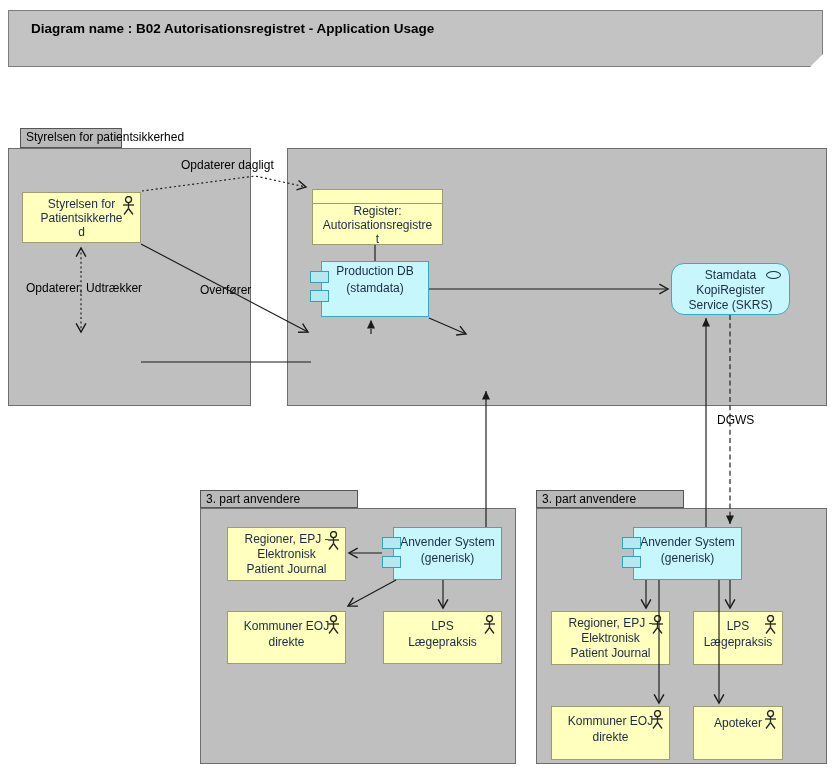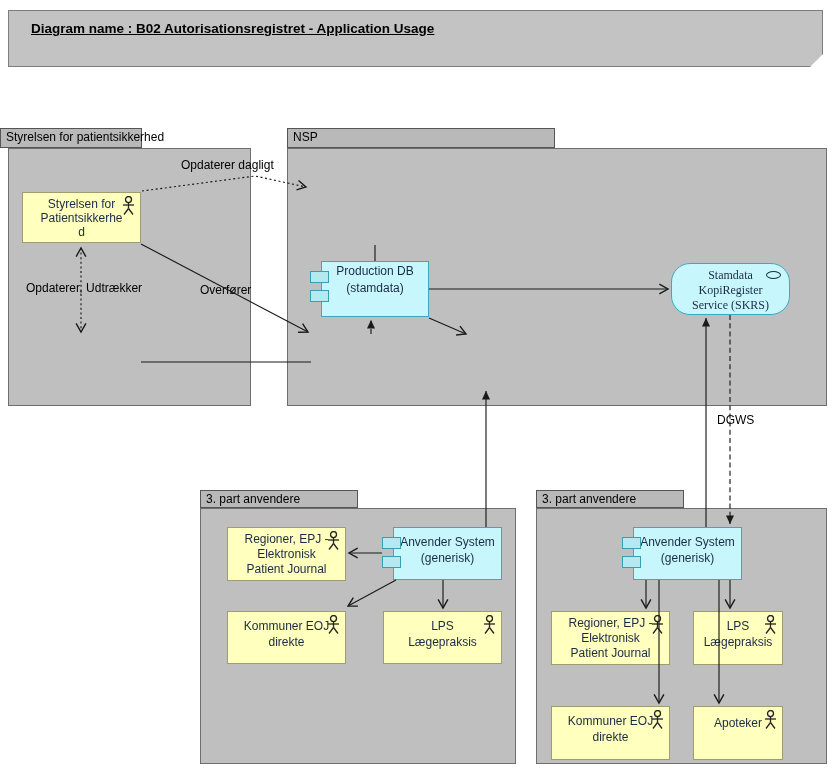--- a/index.html
+++ b/index.html
@@ -4,35 +4,35 @@
 <style>
   html,body{margin:0;padding:0;background:#ffffff;}
   body{width:837px;height:777px;font-family:"Liberation Sans","DejaVu Sans",sans-serif;}
   #canvas{position:relative;width:837px;height:777px;background:#ffffff;overflow:hidden;}
   *{box-sizing:border-box;}
 
   
   .title-box{position:absolute;left:8px;top:10px;width:815px;height:57px;
     background:#c3c3c3;border:1px solid #7d7d7d;
     clip-path:polygon(0 0,100% 0,100% calc(100% - 13px),calc(100% - 13px) 100%,0 100%);
-    padding:7px 0 0 22px;text-decoration:underline;}
+    padding:7px 0 0 22px;}
   .t-line{font-size:13.5px;font-weight:bold;color:#000;line-height:21px;white-space:pre;}
 
   
   .grp-tab{position:absolute;background:#b9b9b9;border:1px solid #555;}
   .grp-lbl{position:absolute;left:5px;top:1px;font-size:12px;color:#000;white-space:nowrap;}
   .grp-body{position:absolute;background:#bfbfbf;border:1px solid #6e6e6e;}
 
   
   .node{position:absolute;font-size:12px;color:#1a2b45;text-align:center;
     display:flex;align-items:flex-start;justify-content:flex-end;}
   .node .lbl{white-space:pre-line;line-height:15px;padding-top:6px;width:100%;}
   .yellow{background:#ffffbe;border:1px solid #9d9d6f;}
   .cyan{background:#c7f7fd;border:1px solid #3fa8be;}
-  .rounded{border-radius:19px;font-family:Liberation Serif, serif;}
+  .rounded{border-radius:13px;}
   .bar-line{position:absolute;left:0;right:0;border-bottom:1px solid #9d9d6f;}
   .cyan .bar-line{border-bottom-color:#3fa8be;}
   .ctab{position:absolute;left:-12px;width:19px;height:12px;background:#b4e9f0;border:1px solid #379fb4;}
   .ctab1{top:9px;} .ctab2{top:28px;}
   .actor-icon{position:absolute;top:3px;right:5px;width:13px;height:19px;}
   .oval-icon{position:absolute;top:7px;right:8px;width:15px;height:8px;border:1.4px solid #16323f;border-radius:50%;}
 
   
   .edge-label{position:absolute;font-size:12px;color:#000;white-space:nowrap;z-index:40;}
 
@@ -56,28 +56,25 @@
         <line x1="6.5" y1="12.5" x2="2" y2="18.5"></line>
         <line x1="6.5" y1="12.5" x2="11" y2="18.5"></line>
       </g>
     </defs>
   </svg>
 
   <div class="title-box">
     <div class="t-line">Diagram name : B02 Autorisationsregistret - Application Usage</div>
   </div>
 
-  <div class="grp-tab" style="left:0;top:128px;width:142px;height:20px">
+  <div class="grp-tab" style="left:20px;top:128px;width:102px;height:20px">
     <span class="grp-lbl">Styrelsen for patientsikkerhed</span>
   </div>
   <div class="grp-body" style="left:8px;top:148px;width:243px;height:258px"></div>
 
-  <div class="grp-tab" style="left:287px;top:128px;width:268px;height:20px">
-    <span class="grp-lbl">NSP</span>
-  </div>
   <div class="grp-body" style="left:287px;top:148px;width:540px;height:258px"></div>
 
   <div class="grp-tab" style="left:200px;top:490px;width:158px;height:18px">
     <span class="grp-lbl">3. part anvendere</span>
   </div>
   <div class="grp-body" style="left:200px;top:508px;width:316px;height:256px"></div>
 
   <div class="grp-tab" style="left:536px;top:490px;width:148px;height:18px">
     <span class="grp-lbl">3. part anvendere</span>
   </div>
@@ -86,20 +83,26 @@
   <div class="node yellow" style="left:22px;top:192px;width:119px;height:51px">
     <span class="lbl" style="padding-top:4px;line-height:14px">Styrelsen for
 Patientsikkerhe
 d</span>
     <svg class="actor-icon" viewBox="0 0 13 19">
         <use href="#stickman"></use>
       </svg>
   </div>
 
 
+  <div class="node yellow" style="left:312px;top:189px;width:131px;height:56px">
+    <span class="bar-line" style="top:13px"></span>
+    <span class="lbl" style="padding-top:14px;line-height:14px">Register:
+Autorisationsregistre
+t</span>
+  </div>
 
   <div class="node cyan" style="left:321px;top:261px;width:108px;height:56px">
     <span class="ctab ctab1"></span>
     <span class="ctab ctab2"></span>
     <span class="lbl" style="padding-top:1px;line-height:17px">Production DB
 (stamdata)</span>
   </div>
 
 
 

